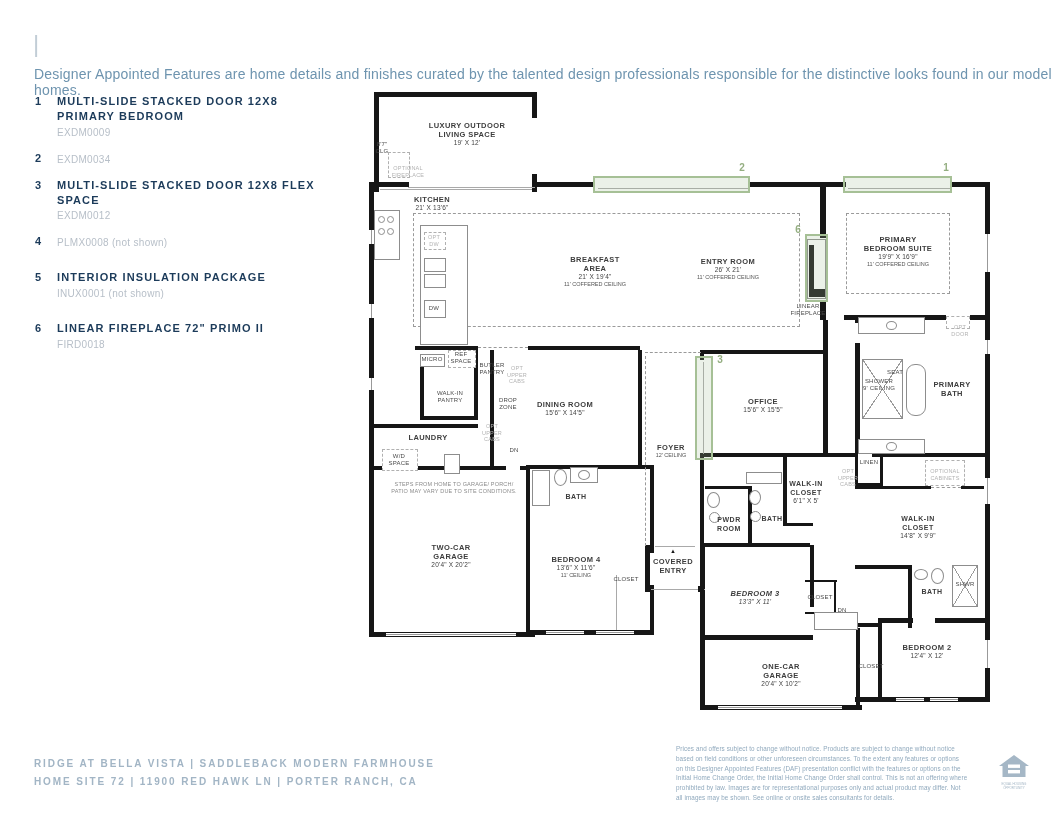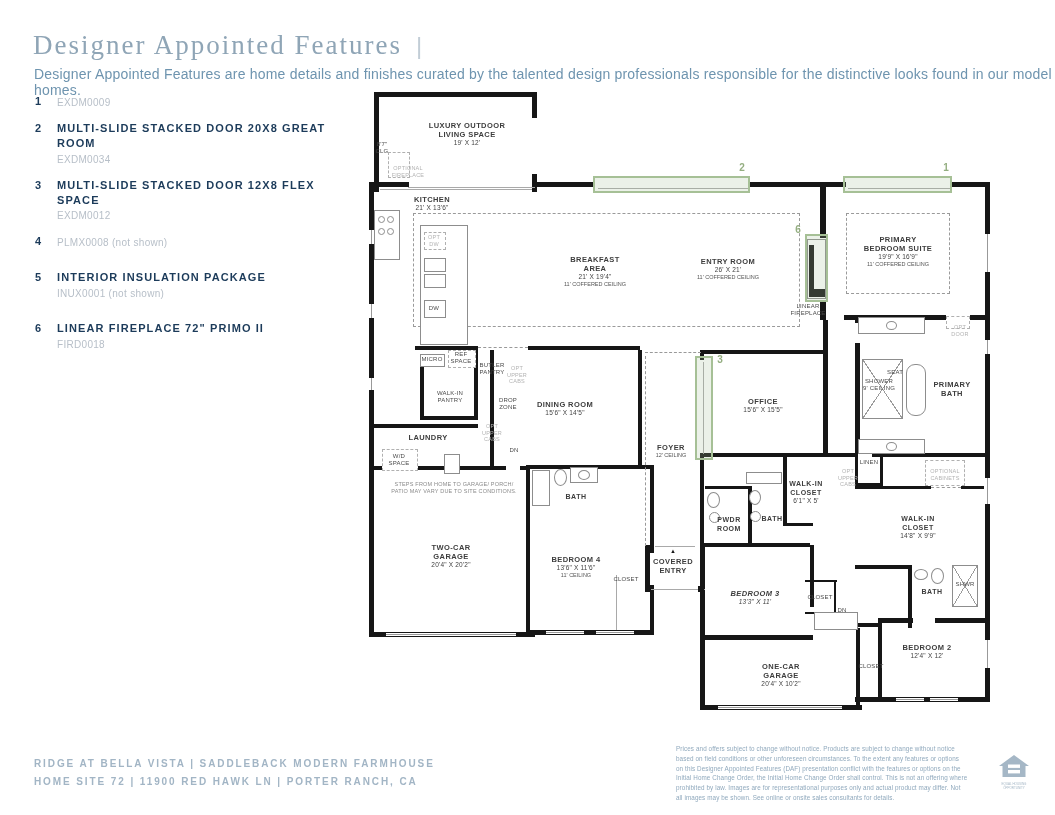--- a/index.html
+++ b/index.html
@@ -54,36 +54,35 @@
   
   .ftr-left{position:absolute;left:34px;top:755px;font-size:10px;font-weight:bold;color:#a2b5c5;letter-spacing:1.9px;line-height:1.8;}
   .ftr-disc{position:absolute;left:676px;top:744px;width:292px;font-size:6.3px;color:#90a9bd;line-height:1.55;letter-spacing:.1px;}
   .eho{position:absolute;left:999px;top:755px;width:30px;text-align:center;}
   .eho-caption{font-size:3px;color:#a5b7c6;line-height:1.3;letter-spacing:0;}
 </style>
 </head>
 <body>
 
 <div class="hdr">
-  <span class="hdr-title">Designer Appointed Features</span>
   <span class="hdr-sep">|</span>
 </div>
 <div class="hdr-desc">Designer Appointed Features are home details and finishes curated by the talented design professionals responsible for the distinctive looks found in our model homes.</div>
 
 <div class="features">
   <div class="feat">
     <div class="feat-num">1</div>
     <div class="feat-body">
+        <div class="feat-title">MULTI-SLIDE STACKED DOOR 12X8 PRIMARY BEDROOM</div>
     <div class="feat-code">EXDM0009</div>
       </div>
   </div>
   <div class="feat">
     <div class="feat-num">2</div>
     <div class="feat-body">
-        <div class="feat-title">MULTI-SLIDE STACKED DOOR 20X8 GREAT ROOM</div>
     <div class="feat-code">EXDM0034</div>
       </div>
   </div>
   <div class="feat">
     <div class="feat-num">3</div>
     <div class="feat-body">
         <div class="feat-title">MULTI-SLIDE STACKED DOOR 12X8 FLEX SPACE</div>
     <div class="feat-code">EXDM0012</div>
       </div>
   </div>

